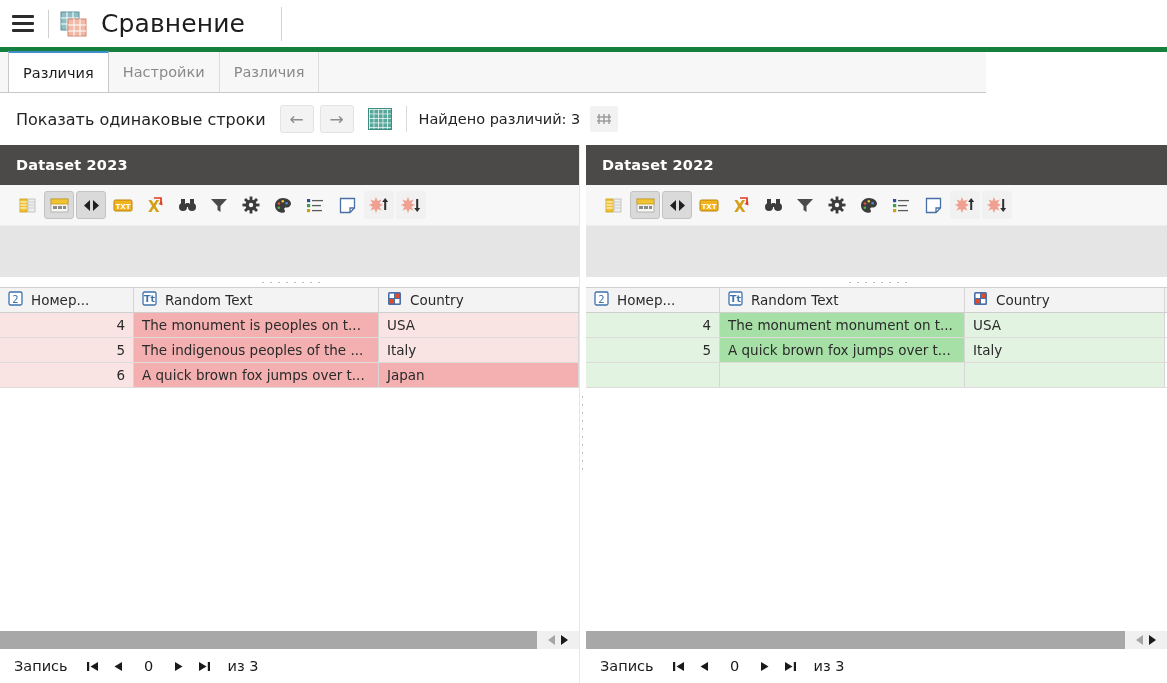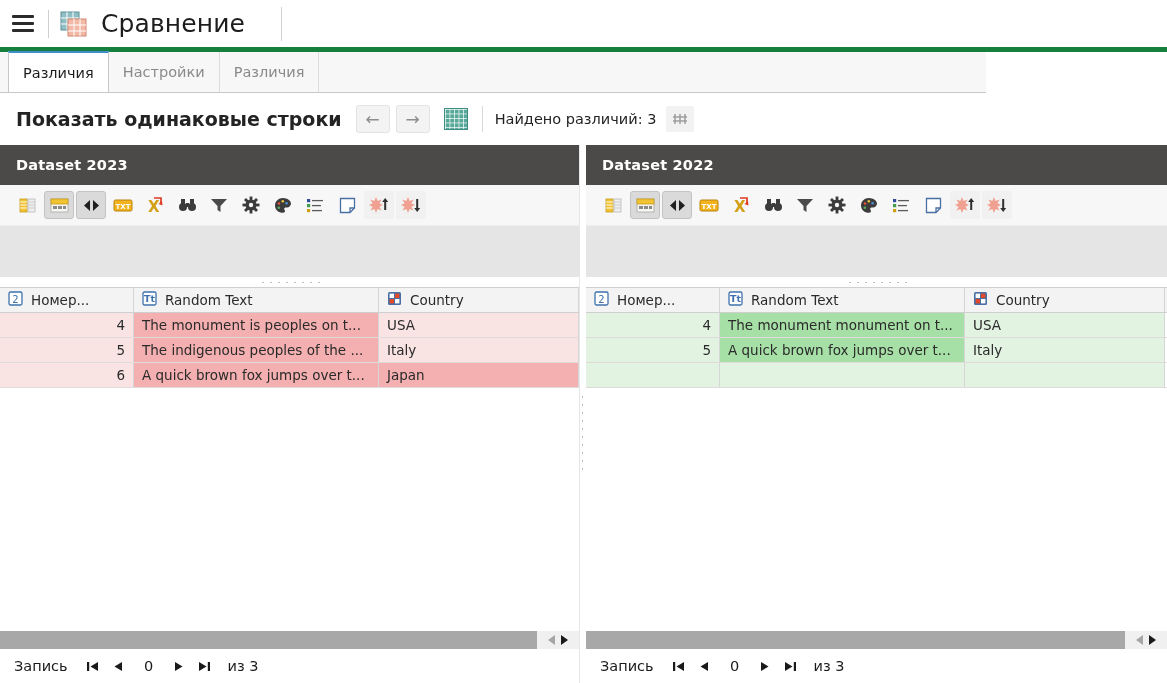--- a/index.html
+++ b/index.html
@@ -56,21 +56,21 @@
     border-right: 1px solid #c8c8c8;
     height: 41px;
   }
 
   
   .subbar {
     position: absolute; left: 0; top: 93px; width: 1167px; height: 52px;
     background: #ffffff;
     display: flex; align-items: center; padding-left: 16px; gap: 0;
   }
-  .subbar-label { font-size: 19px; color: #232323; white-space: nowrap; font-weight: bold; }
+  .subbar-label { font-size: 16px; color: #232323; white-space: nowrap; }
   .nav-btn {
     width: 34px; height: 28px; margin-left: 14px;
     background: #f3f3f3; border: 1px solid #e3e3e3; border-radius: 3px;
     display: flex; align-items: center; justify-content: center;
     cursor: pointer; color: #8d8d8d; font-size: 17px; line-height: 1;
   }
   .nav-btn.nb2 { margin-left: 6px; }
   .grid-btn {
     width: 24px; height: 22px; margin-left: 14px; cursor: pointer;
     background: #59a89c; border: 1px solid #3f8d82;

